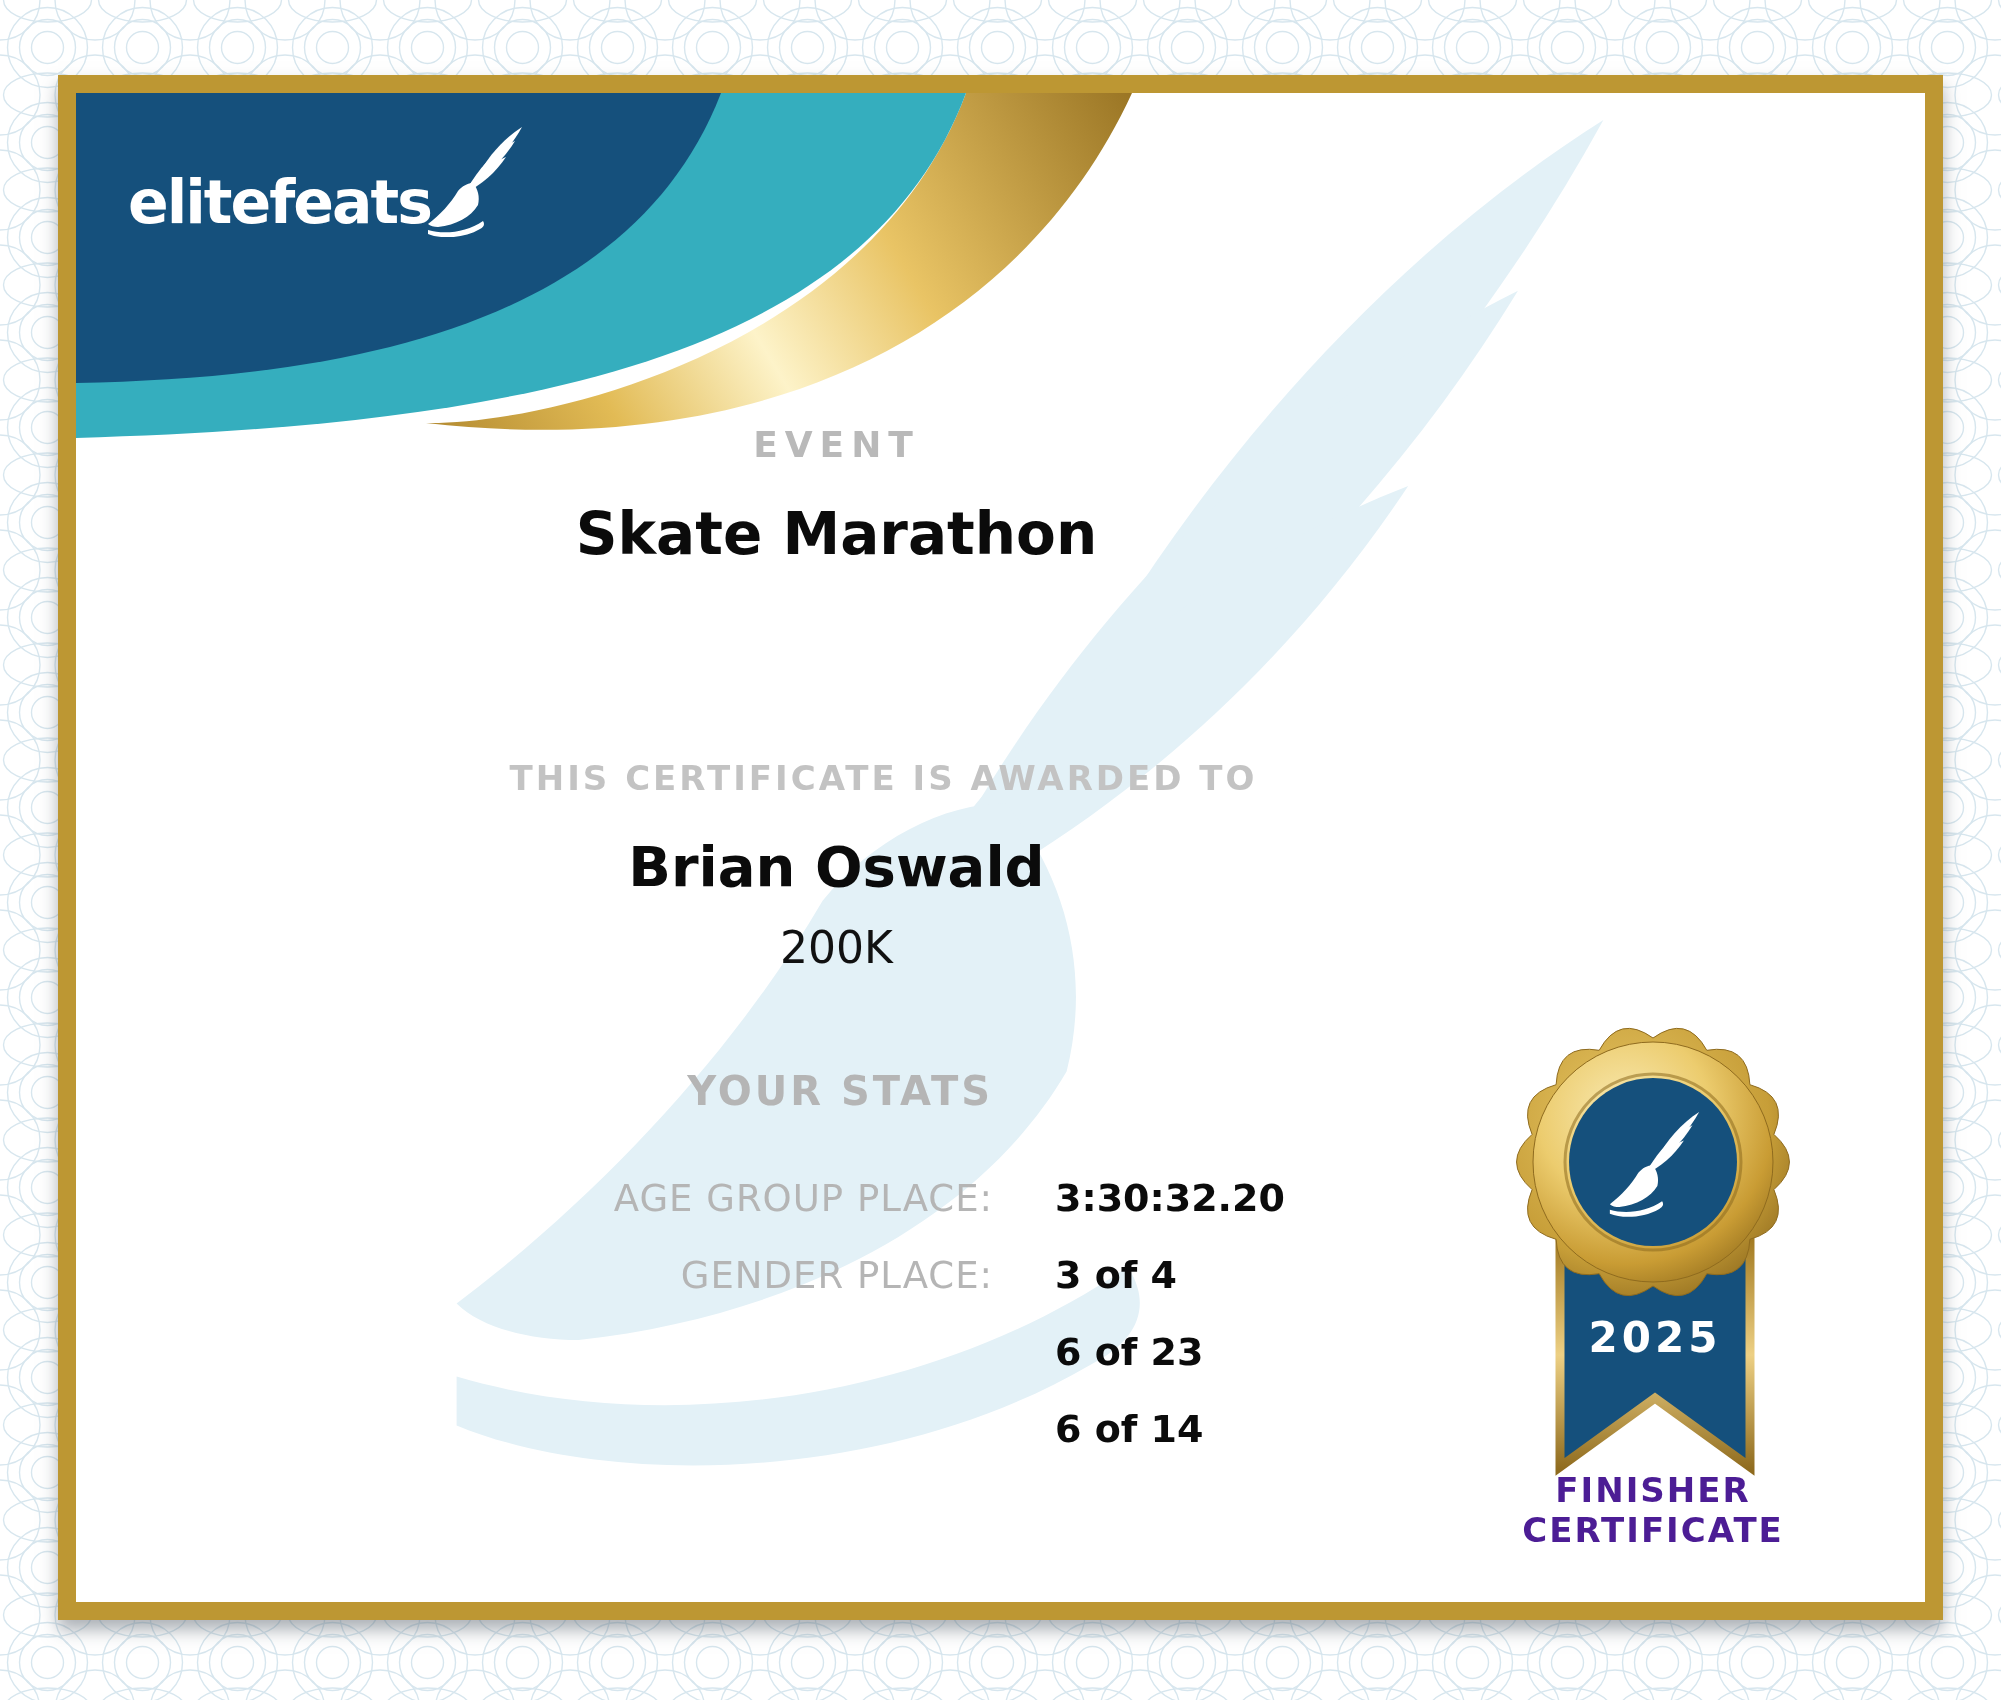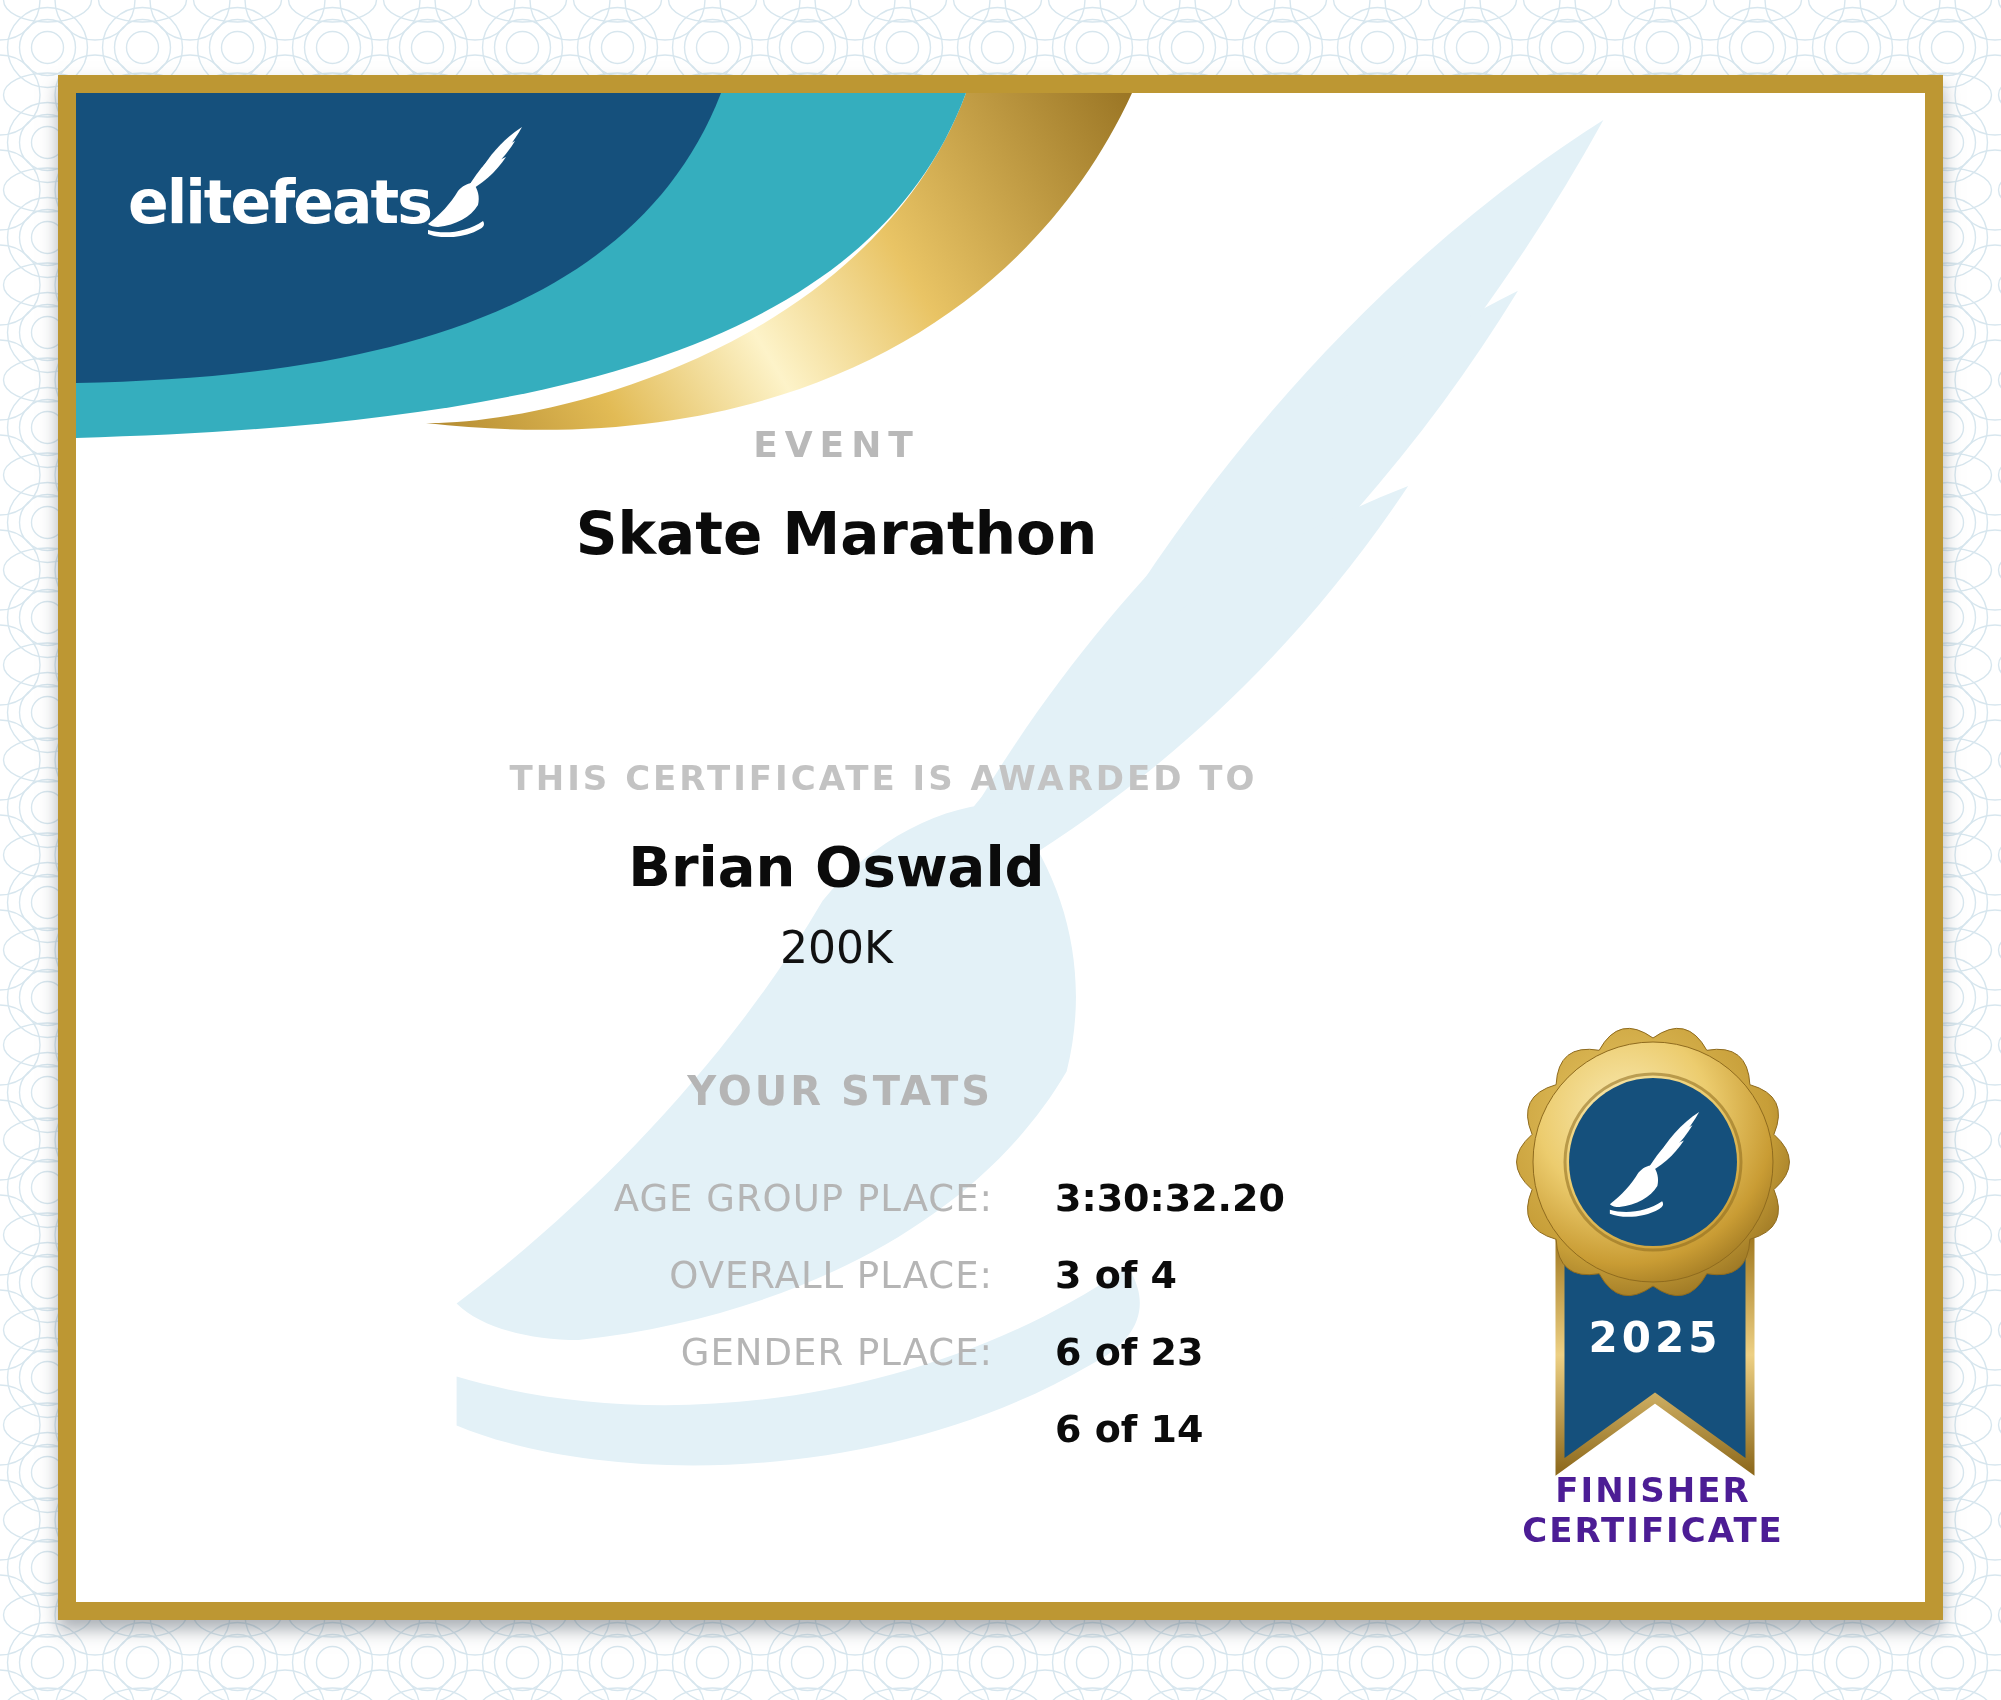--- a/index.html
+++ b/index.html
@@ -137,21 +137,20 @@
 <div class="txt center-line" id="event-label">EVENT</div>
 <div class="txt center-line" id="event-name">Skate Marathon</div>
 <div class="txt center-line" id="awarded-label">THIS CERTIFICATE IS AWARDED TO</div>
 <div class="txt center-line" id="recipient">Brian Oswald</div>
 <div class="txt center-line" id="distance">200K</div>
 
 <div class="txt" id="stats-title">YOUR STATS</div>
 
 <div class="txt" id="stats-labels">
   <div class="stat-label">AGE GROUP PLACE:</div>
-  <div class="stat-label">OVERALL PLACE:</div>
   <div class="stat-label">GENDER PLACE:</div>
 </div>
 <div class="txt" id="stats-values">
   <div class="stat-value">3:30:32.20</div>
   <div class="stat-value">3 of 4</div>
   <div class="stat-value">6 of 23</div>
   <div class="stat-value">6 of 14</div>
 </div>
 
 <div class="txt" id="badge-caption">

